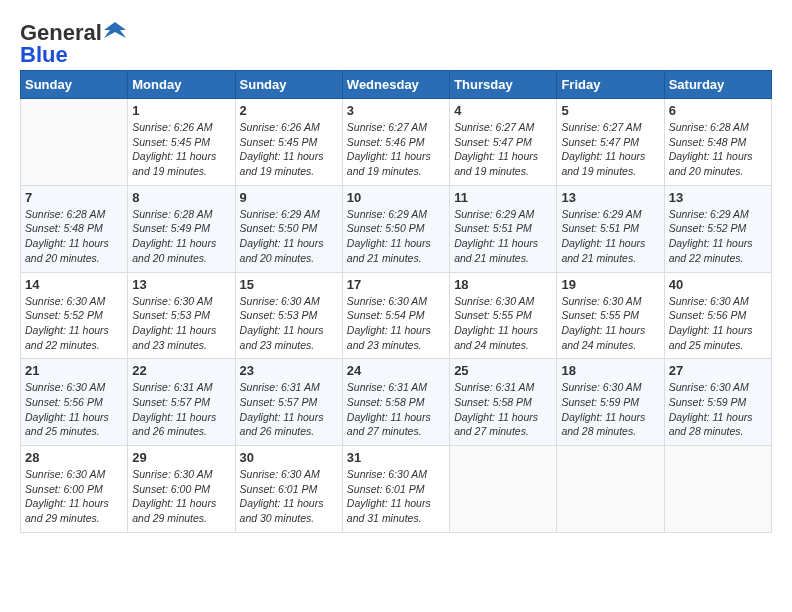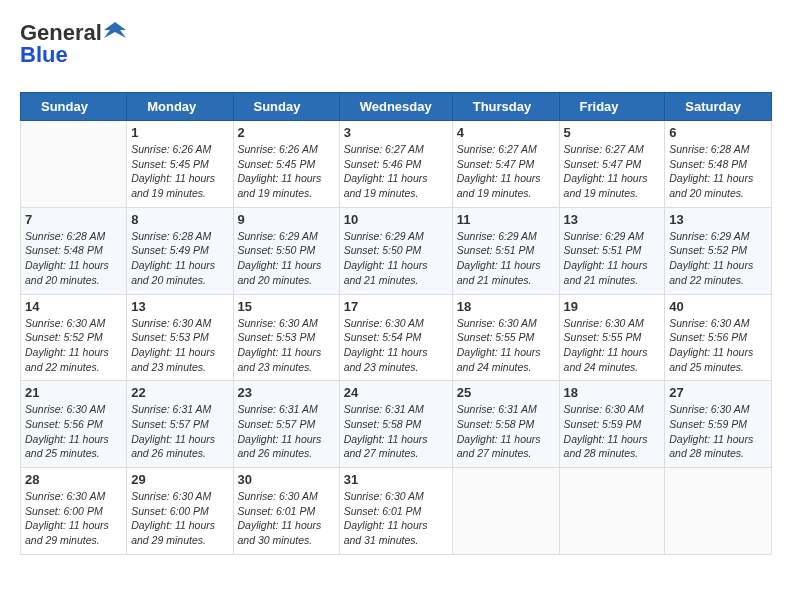--- a/index.html
+++ b/index.html
@@ -7,21 +7,21 @@
       font-family: Arial, sans-serif;
       background: #fff;
       width: 792px;
       min-height: 612px;
       padding: 20px;
     }
     .header {
       display: flex;
       justify-content: space-between;
       align-items: flex-start;
-      margin-bottom: 24px;
+      margin-bottom: 2px;
     }
     .logo {
       display: flex;
       flex-direction: column;
       align-items: flex-start;
     }
     .logo-general { color: #333; }
     .logo-blue { color: #1a6eb5; }
     .title-block {
       text-align: right;
@@ -36,21 +36,21 @@
       color: #555;
     }
     table {
       width: 100%;
       border-collapse: collapse;
       font-size: 11px;
     }
     thead tr th {
       background-color: #2a6db5;
       color: #fff;
-      padding: 6px 20px;
+      padding: 6px 4px;
       text-align: left;
       font-size: 13px;
       font-weight: bold;
       border: 1px solid #1a5a9a;
     }
     tbody tr {
       border-bottom: 1px solid #ccc;
     }
     tbody tr:nth-child(even) {
       background-color: #f5f8fc;

